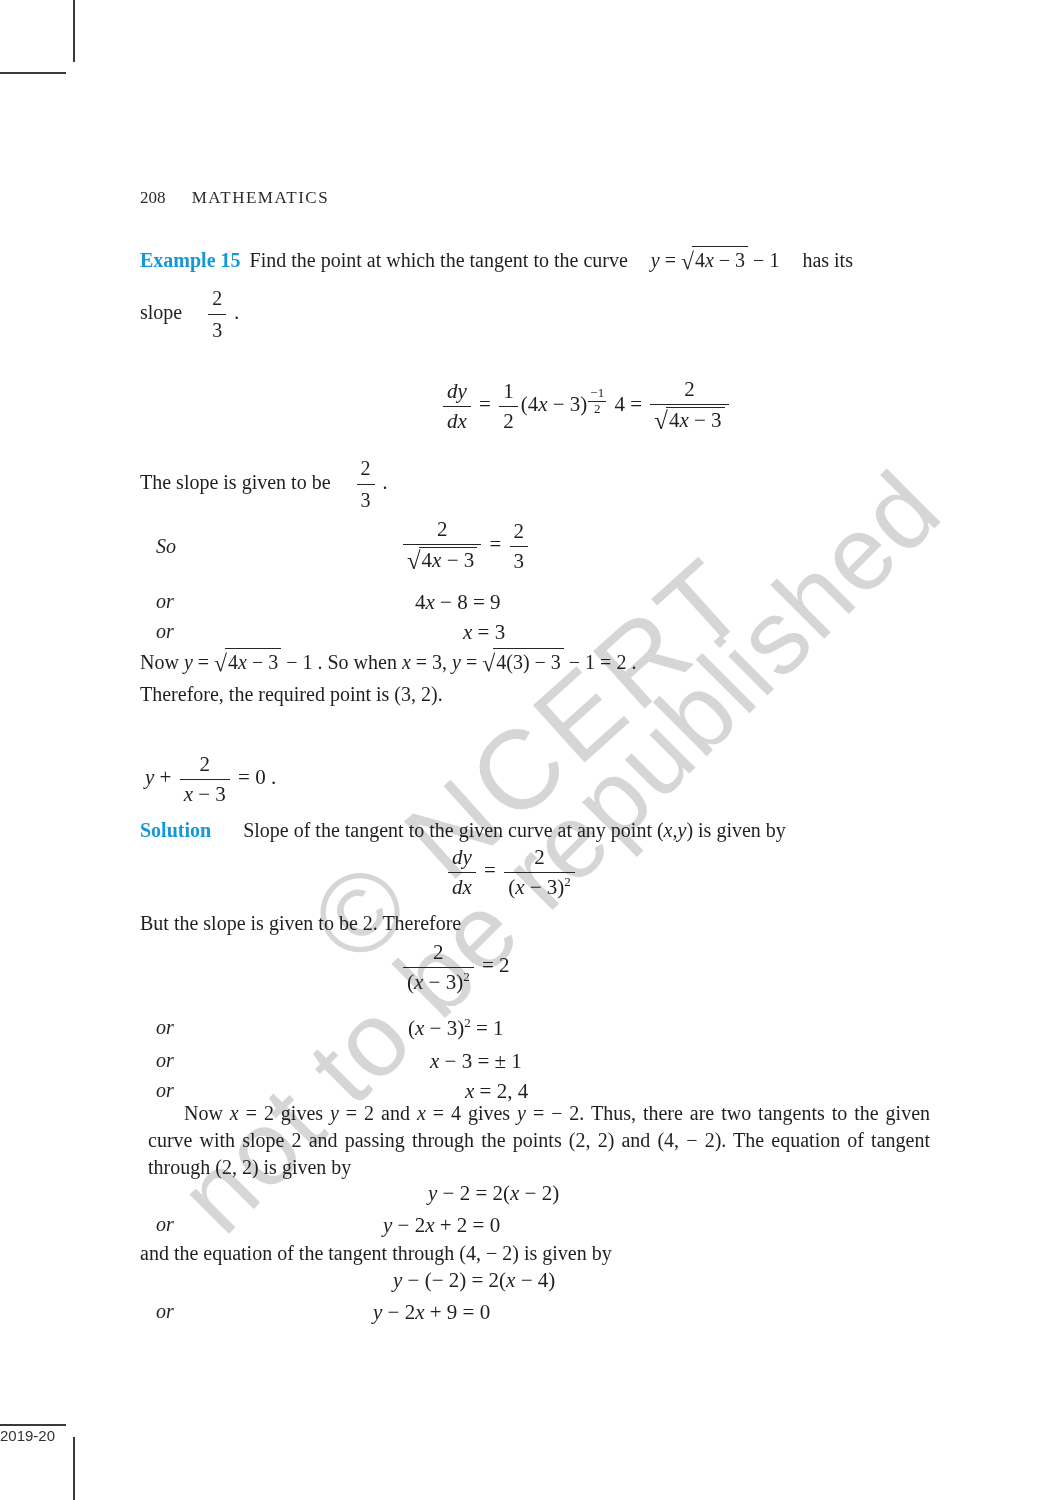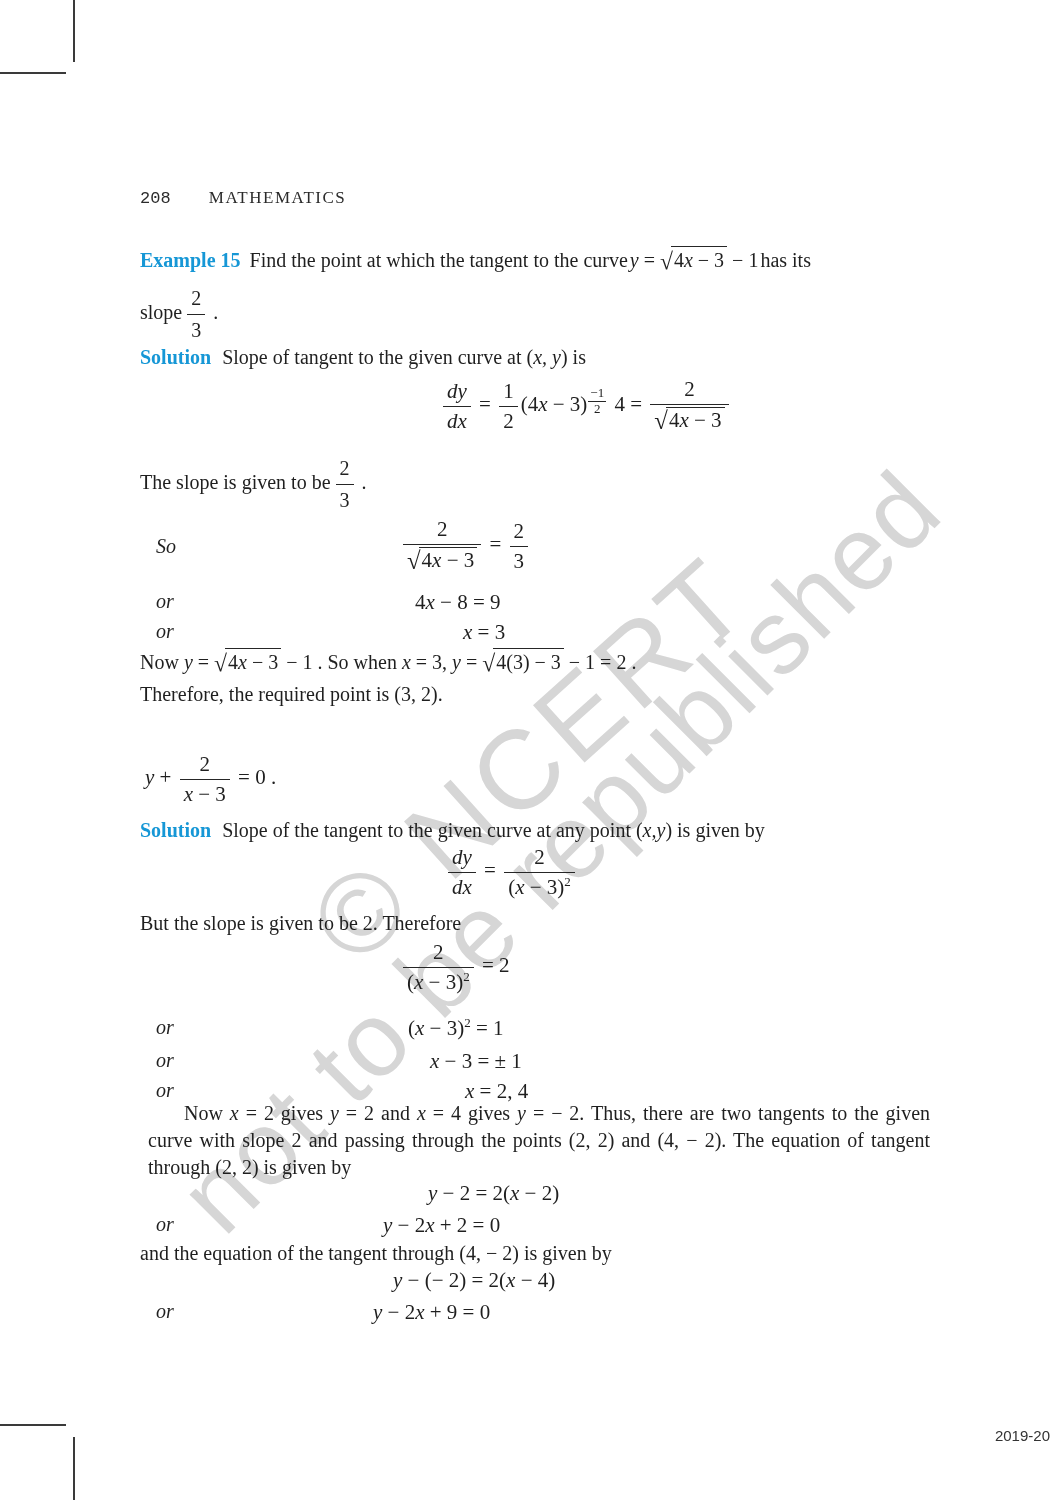--- a/index.html
+++ b/index.html
@@ -18,27 +18,27 @@
        transform:translate(-50%,-50%) rotate(-42deg);}
   .wm2{left:560px;top:852px;font-size:105px;letter-spacing:2px;
        transform:translate(-50%,-50%) rotate(-45deg);}
   
   .line{position:absolute;left:140px;width:790px;white-space:nowrap;line-height:27px;z-index:1;}
   .row{position:absolute;left:140px;width:780px;z-index:1;}
   .lab{position:absolute;left:16px;font-style:italic;}
   .eq{position:absolute;white-space:nowrap;font-size:21px;}
   .blue{color:#1697d6;font-weight:bold;margin-right:9px;}
   .header{position:absolute;left:140px;top:188px;font-size:17px;color:#2b2b2b;z-index:1;}
-  .pagenum{margin-right:34px;font-family:Liberation Mono, monospace;}
+  .pagenum{margin-right:22px;}
   .htitle{letter-spacing:1.5px;}
-  .footer{position:absolute;left:0;top:1427px;width:1050px;text-align:right;
+  .footer{position:absolute;left:0;top:1427px;width:1050px;text-align:left;
           font-family:"Liberation Sans",sans-serif;font-size:15px;color:#333;z-index:1;}
   .para{white-space:normal;text-align:justify;text-indent:36px;line-height:27px;width:782px;margin-left:8px;}
   
-  .math{margin:0 2px;}
+  .math{margin:0 23px;}
   .mi{font-style:italic;}
   .mr{}
   .frac{display:inline-block;vertical-align:middle;text-align:center;margin:0 3px;}
   .fn{display:block;padding:0 4px 2px;border-bottom:1.5px solid #262626;}
   .fd{display:block;padding:2px 4px 0;}
   .sqrt{display:inline-block;white-space:nowrap;}
   .rsign{display:inline-block;font-size:1.18em;vertical-align:-2px;margin-right:-2px;}
   .rad{display:inline-block;border-top:1.5px solid #262626;padding:0 3px;}
   .efrac{display:inline-flex;flex-direction:column;text-align:center;font-size:13px;
          line-height:1.15;vertical-align:14px;margin:0 3px 0 1px;}
@@ -65,23 +65,20 @@
   </div>
 
   <div class="line" style="top:246px">
     <span class="blue">Example 15</span><span>Find the point at which the tangent to the curve</span><span class="math"><span class="mi">y</span><span class="mr"> = </span><span class="sqrt"><span class="rsign">√</span><span class="rad"><span class="mr">4</span><span class="mi">x</span><span class="mr"> − 3</span></span></span><span class="mr"> − 1</span></span><span>has its</span>
   </div>
 
   <div class="line" style="top:285px">
     <span>slope</span><span class="math"><span class="frac"><span class="fn"><span class="mr">2</span></span><span class="fd"><span class="mr">3</span></span></span><span class="mr"> .</span></span>
   </div>
 
-  <div class="line" style="top:344px">
-    <span class="blue">Solution</span><span class="math"><span class="mr">Slope of tangent to the given curve at (</span><span class="mi">x, y</span><span class="mr">) is</span></span>
-  </div>
 
   <div class="row" style="top:377px">
     <span class="eq" style="left:300px"><span class="frac"><span class="fn"><span class="mi">dy</span></span><span class="fd"><span class="mi">dx</span></span></span><span class="mr"> = </span><span class="frac"><span class="fn"><span class="mr">1</span></span><span class="fd"><span class="mr">2</span></span></span><span class="mr">(4</span><span class="mi">x</span><span class="mr"> − 3)</span><span class="efrac">
           <span class="en">−1</span>
           <span class="ed">2</span>
         </span><span class="mr"> 4 = </span><span class="frac"><span class="fn"><span class="mr">2</span></span><span class="fd"><span class="sqrt"><span class="rsign">√</span><span class="rad"><span class="mr">4</span><span class="mi">x</span><span class="mr"> − 3</span></span></span></span></span></span>
   </div>
 
   <div class="line" style="top:455px">
     <span>The slope is given to be</span><span class="math"><span class="frac"><span class="fn"><span class="mr">2</span></span><span class="fd"><span class="mr">3</span></span></span><span class="mr"> .</span></span>

